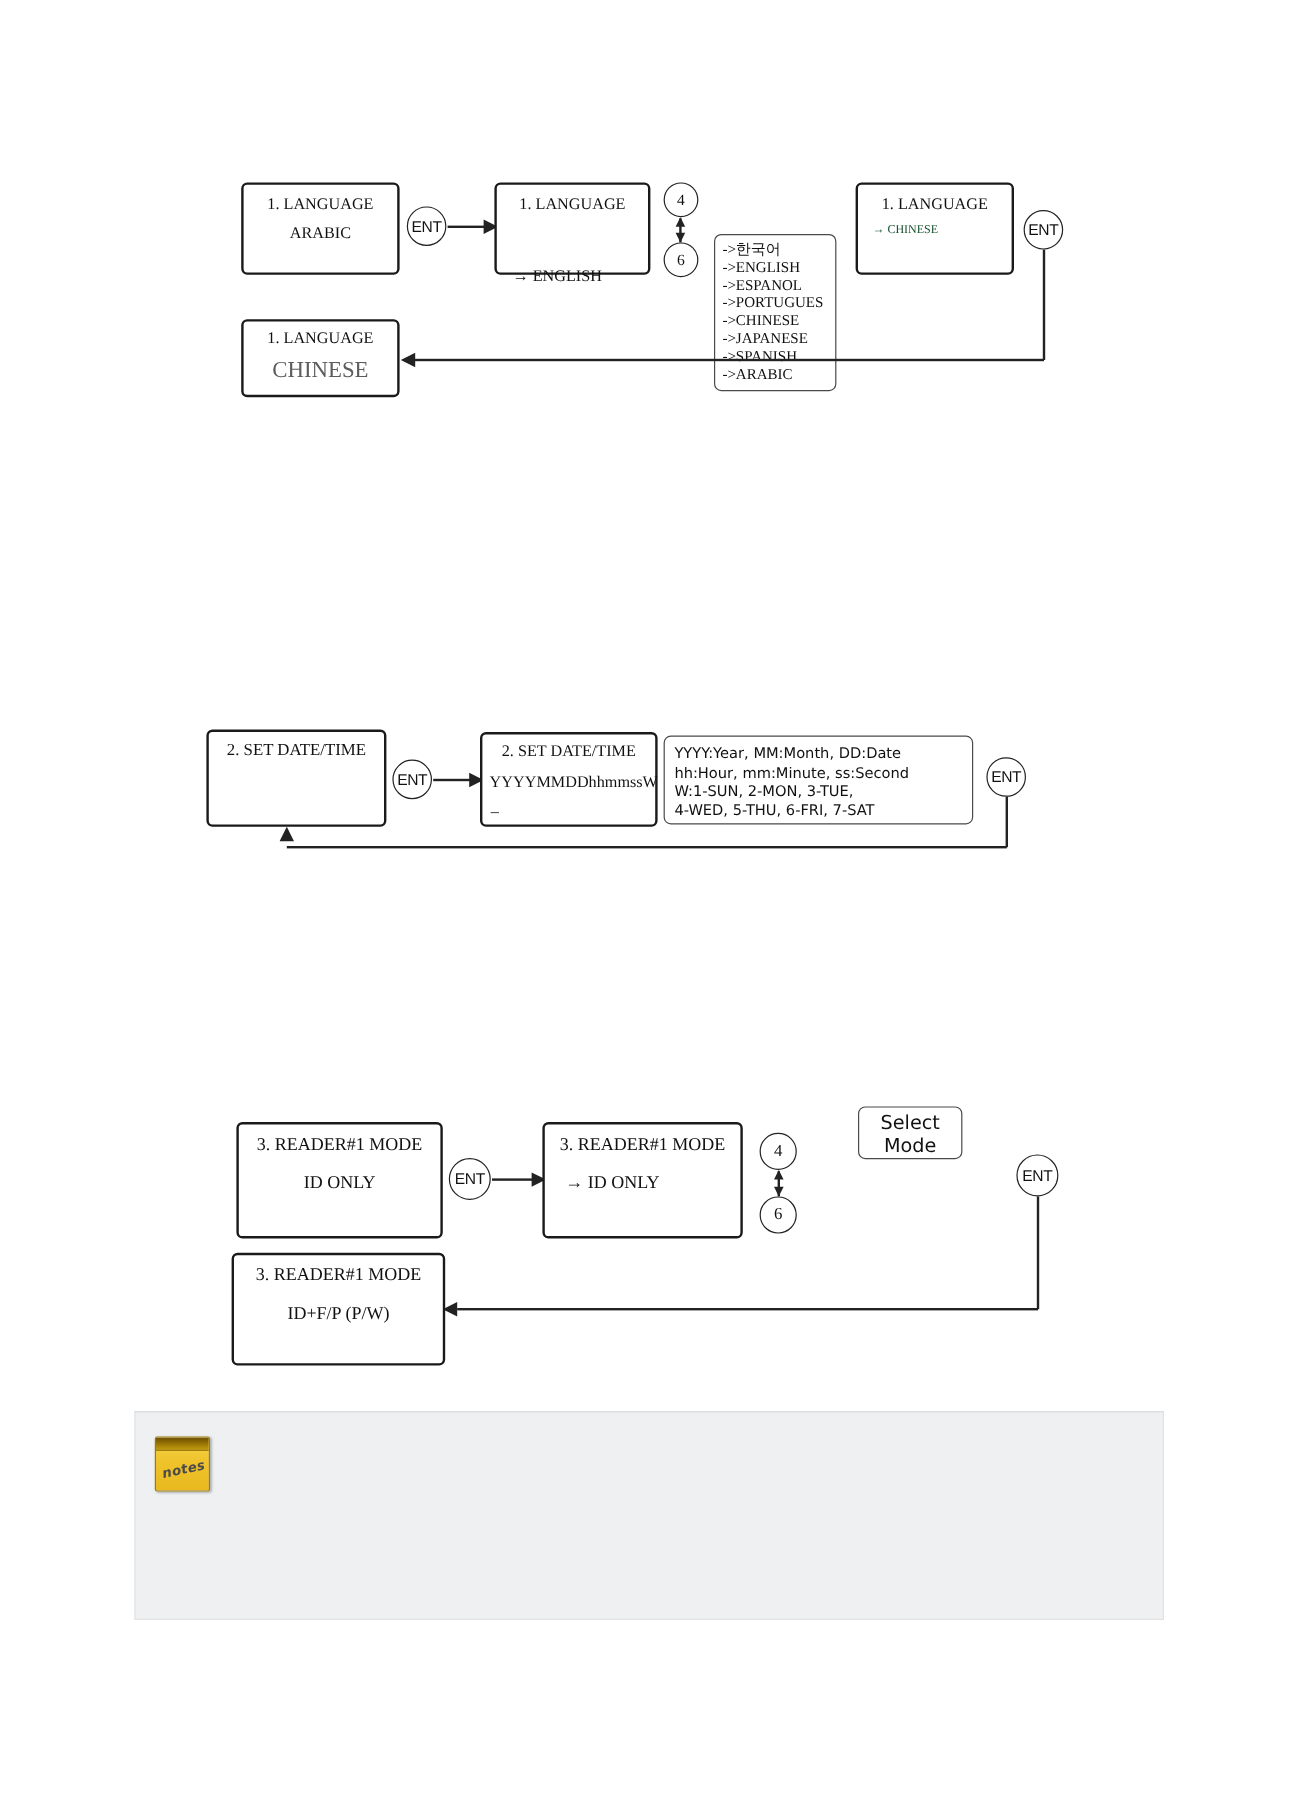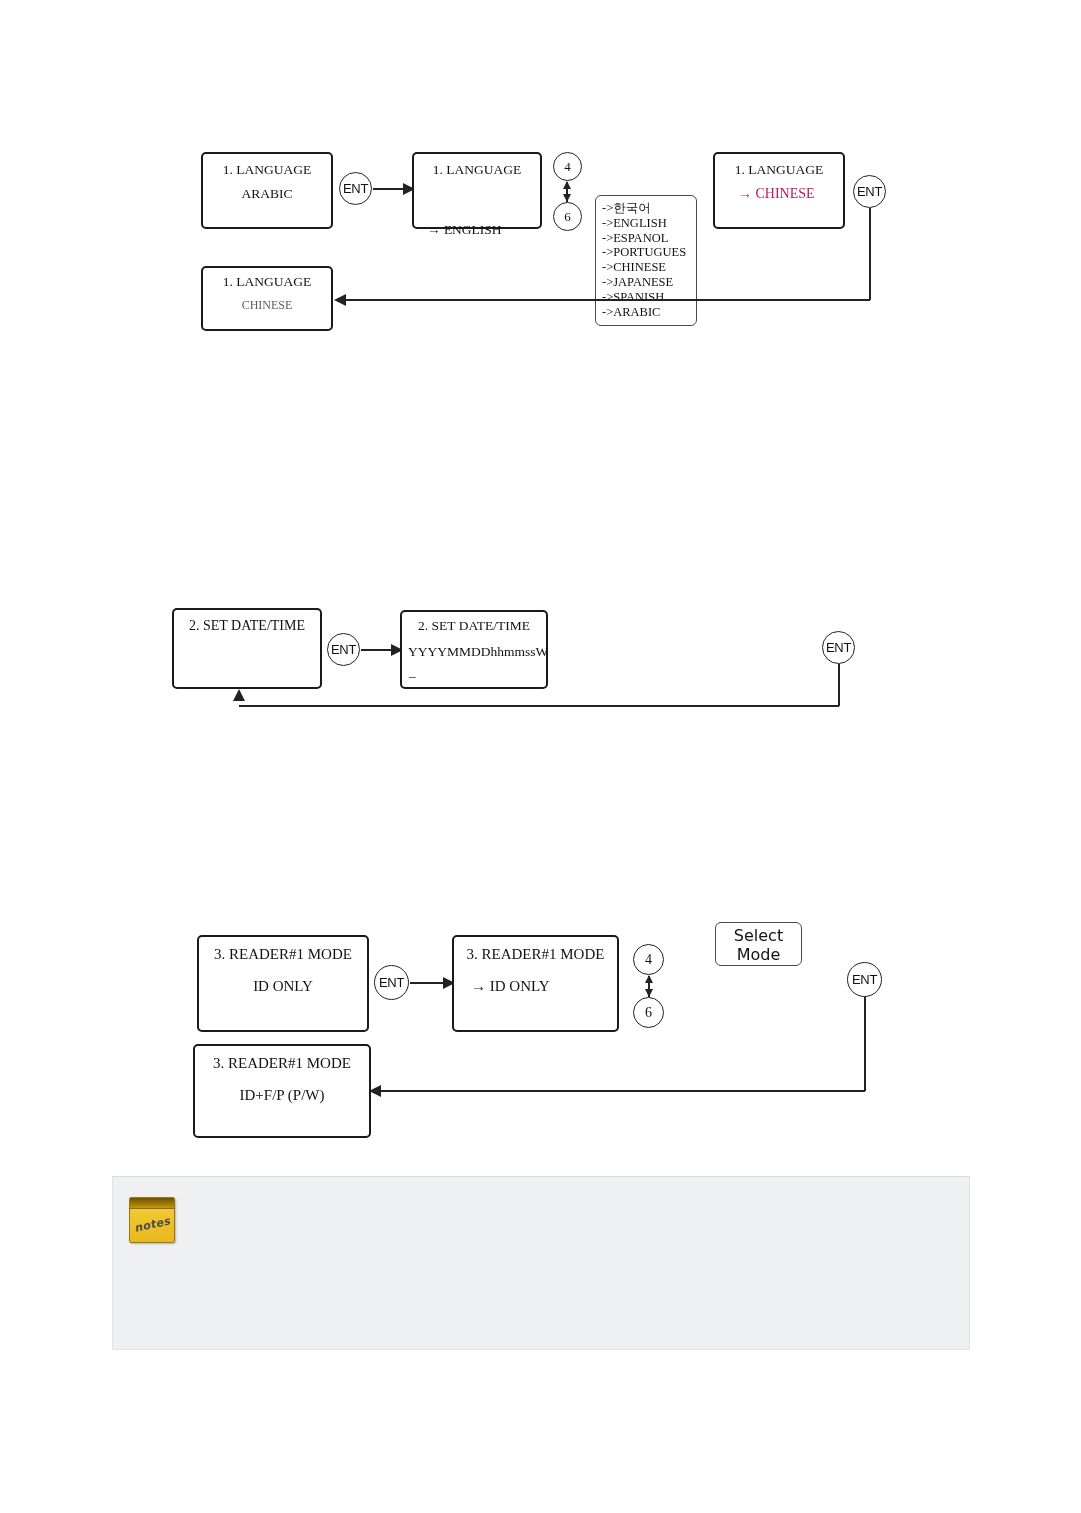--- a/index.html
+++ b/index.html
@@ -193,47 +193,53 @@
     <div class="row">-&gt;ESPANOL</div>
     <div class="row">-&gt;PORTUGUES</div>
     <div class="row">-&gt;CHINESE</div>
     <div class="row">-&gt;JAPANESE</div>
     <div class="row">-&gt;SPANISH</div>
     <div class="row">-&gt;ARABIC</div>
   </div>
 
   <div class="box" style="left:713px; top:152px; width:132px; height:77px;">
     <div class="line" style="top:8px; font-size:13.5px;">1. LANGUAGE</div>
-    <div class="line left glyph-arrow" style="top:32px; left:23px; font-size:14px; color:#be185d;">→ CHINESE</div>
+    <div class="line left glyph-arrow" style="top:32px; left:12px; font-size:10px; color:#14532d;">→ CHINESE</div>
   </div>
 
   <div class="keycircle" style="left:853px; top:175px; width:33px; height:33px; font-size:13px;">ENT</div>
   <div class="vline" style="left:869px; top:208px; height:92px;"></div>
   <div class="hline" style="left:345px; top:299px; width:525px;"></div>
   <div class="arrowhead left" style="left:334px; top:294px;"></div>
 
   <div class="box" style="left:201px; top:266px; width:132px; height:65px;">
     <div class="line" style="top:6px; font-size:13.5px;">1. LANGUAGE</div>
-    <div class="line" style="top:30px; font-size:12px; color:#5c5c5c;">CHINESE</div>
+    <div class="line" style="top:30px; font-size:19px; color:#5c5c5c;">CHINESE</div>
   </div>
 
   <div class="box" style="left:172px; top:608px; width:150px; height:81px;">
     <div class="line" style="top:8px; font-size:14px;">2. SET DATE/TIME</div>
   </div>
 
   <div class="keycircle" style="left:327px; top:633px; width:33px; height:33px; font-size:13px;">ENT</div>
   <div class="hline" style="left:361px; top:649px; width:32px;"></div>
   <div class="arrowhead right" style="left:391px; top:644px;"></div>
 
   <div class="box" style="left:400px; top:610px; width:148px; height:79px;">
     <div class="line" style="top:6px; font-size:13.5px;">2. SET DATE/TIME</div>
     <div class="line left" style="top:32px; left:6px; font-size:13.5px;">YYYYMMDDhhmmssW</div>
     <div class="line left" style="top:52px; left:7px; font-size:13.5px;">_</div>
   </div>
 
+  <div class="listbox sans" style="left:553px; top:613px; width:258px; height:74px; padding:7px 0 0 8px; font-size:12.2px; line-height:15.6px;">
+    <div class="row">YYYY:Year, MM:Month, DD:Date</div>
+    <div class="row">hh:Hour, mm:Minute, ss:Second</div>
+    <div class="row">W:1-SUN, 2-MON, 3-TUE,</div>
+    <div class="row">4-WED, 5-THU, 6-FRI, 7-SAT</div>
+  </div>
 
   <div class="keycircle" style="left:822px; top:631px; width:33px; height:33px; font-size:13px;">ENT</div>
   <div class="vline" style="left:838px; top:664px; height:42px;"></div>
   <div class="hline" style="left:239px; top:705px; width:600px;"></div>
   <div class="arrowhead up" style="left:233px; top:689px;"></div>
 
   <div class="box" style="left:197px; top:935px; width:172px; height:97px;">
     <div class="line" style="top:9px; font-size:15px;">3. READER#1 MODE</div>
     <div class="line" style="top:41px; font-size:15px;">ID ONLY</div>
   </div>

